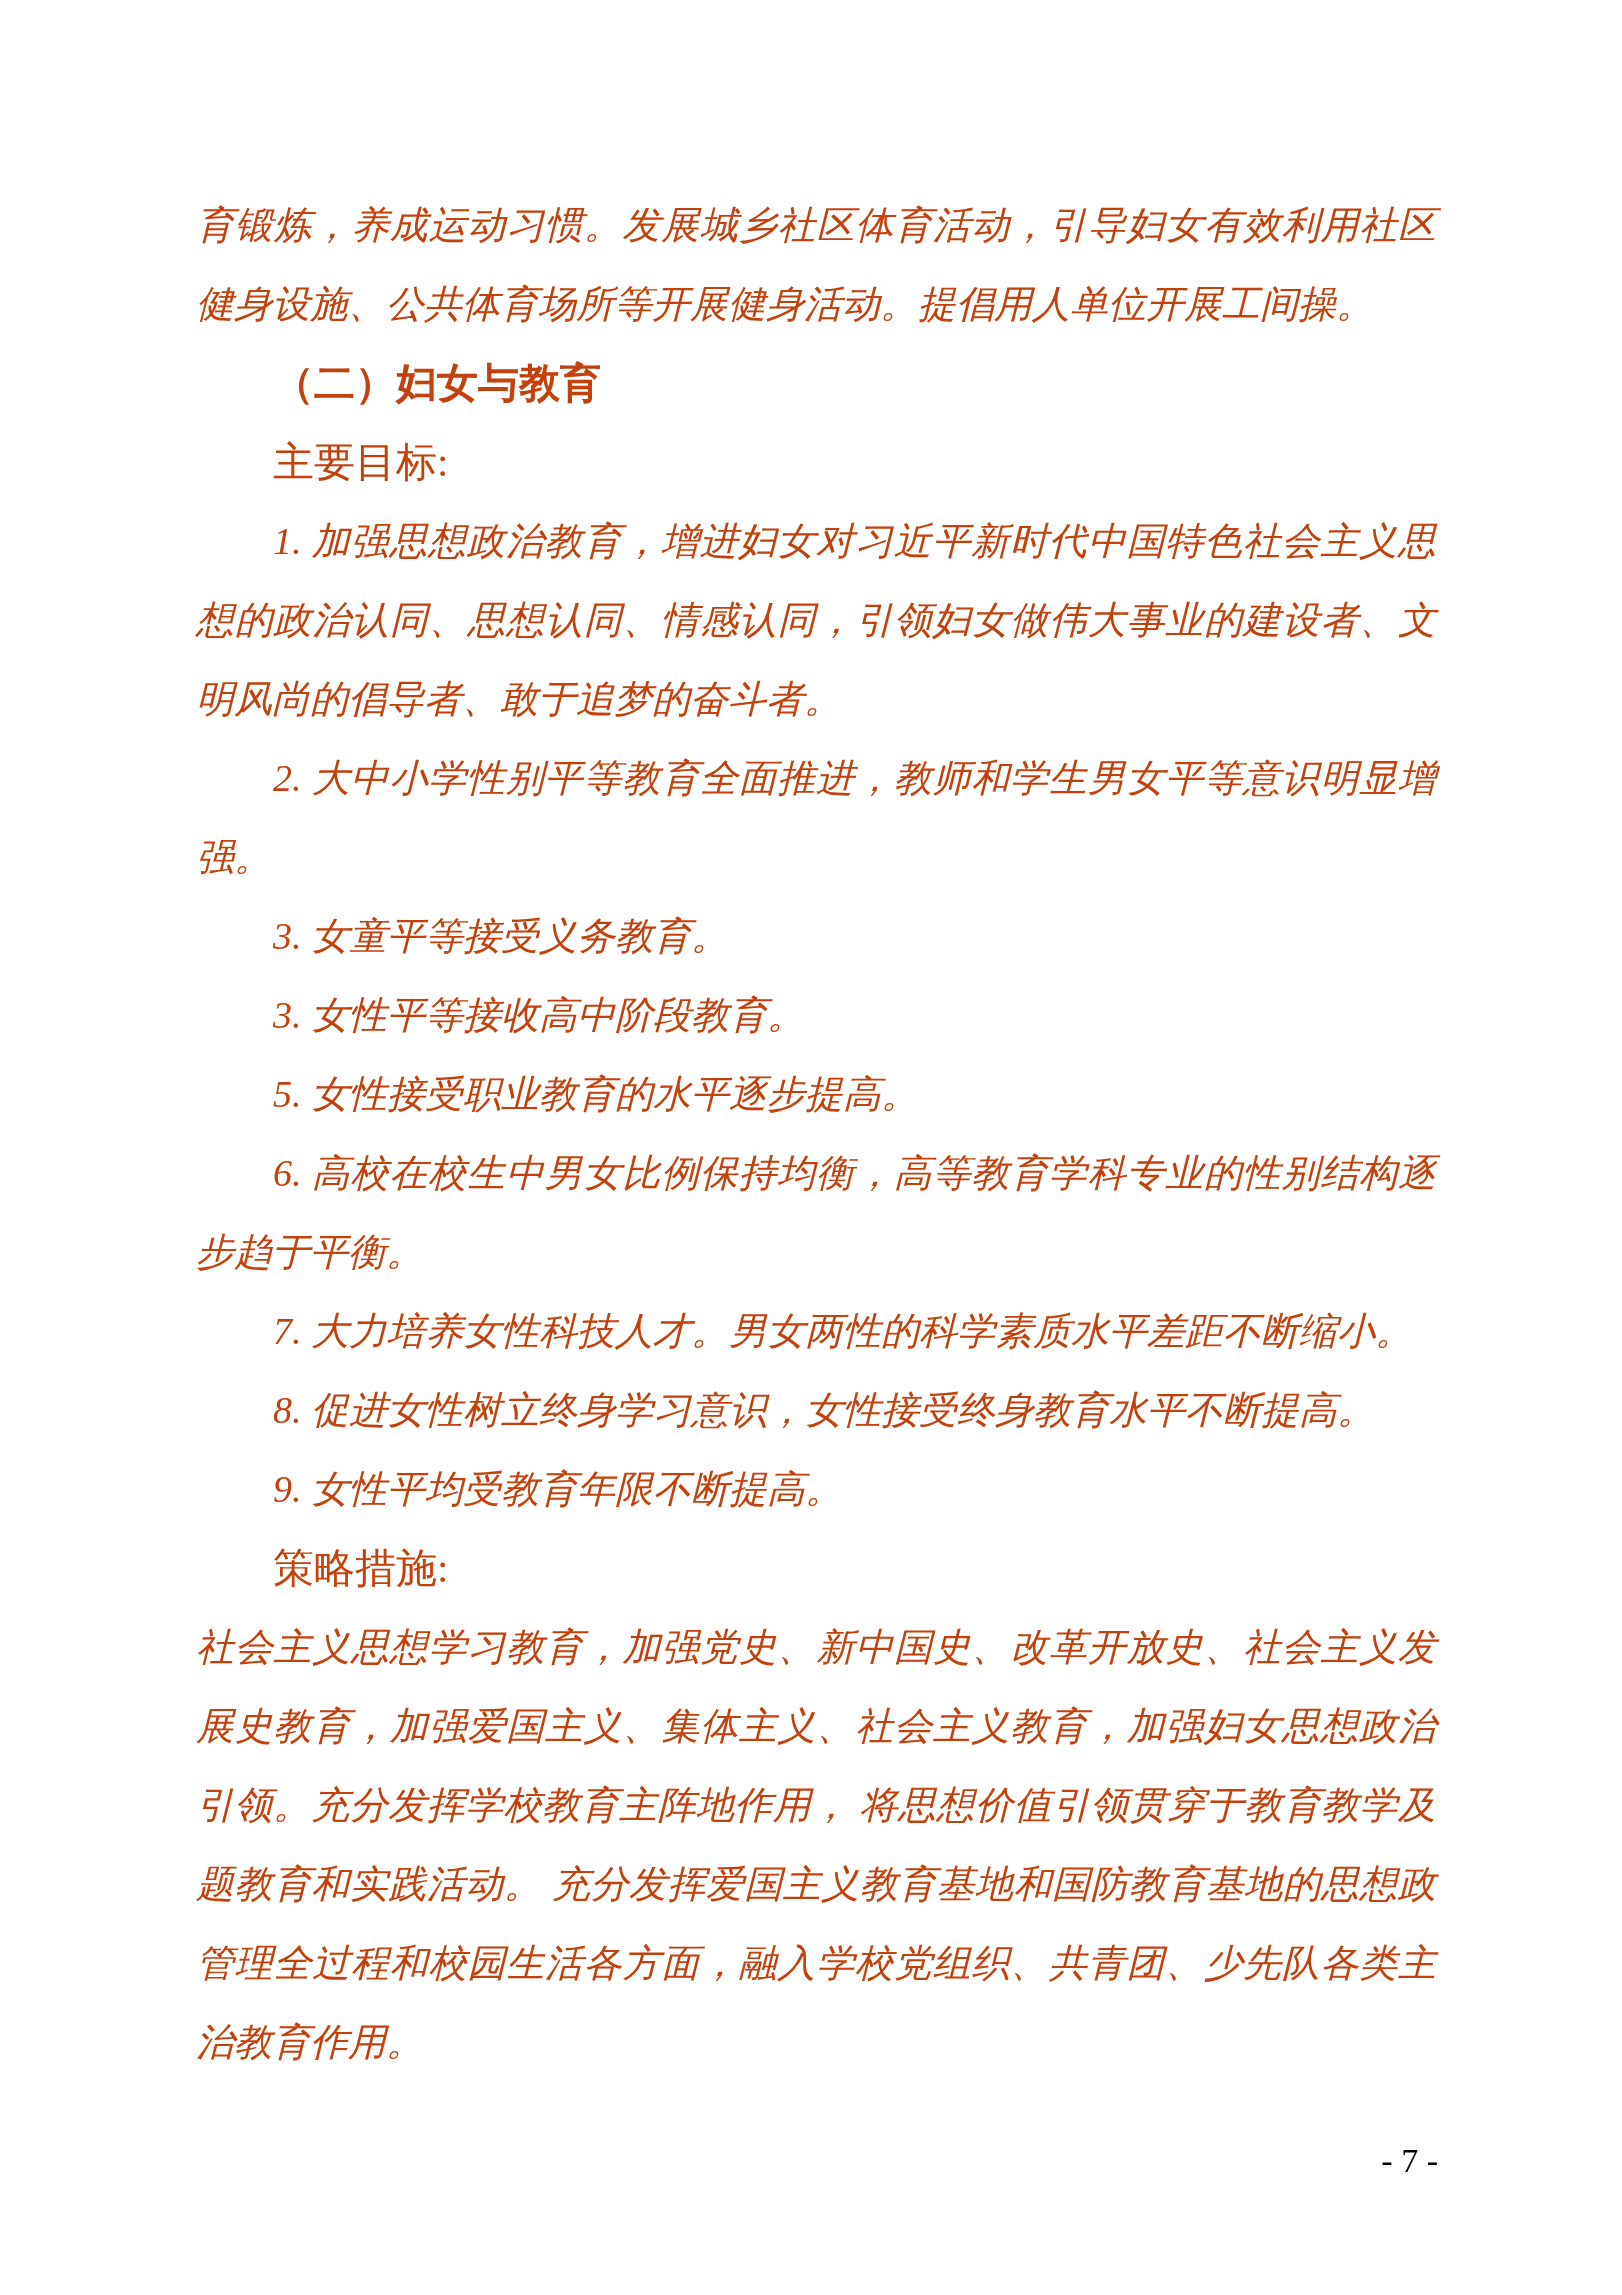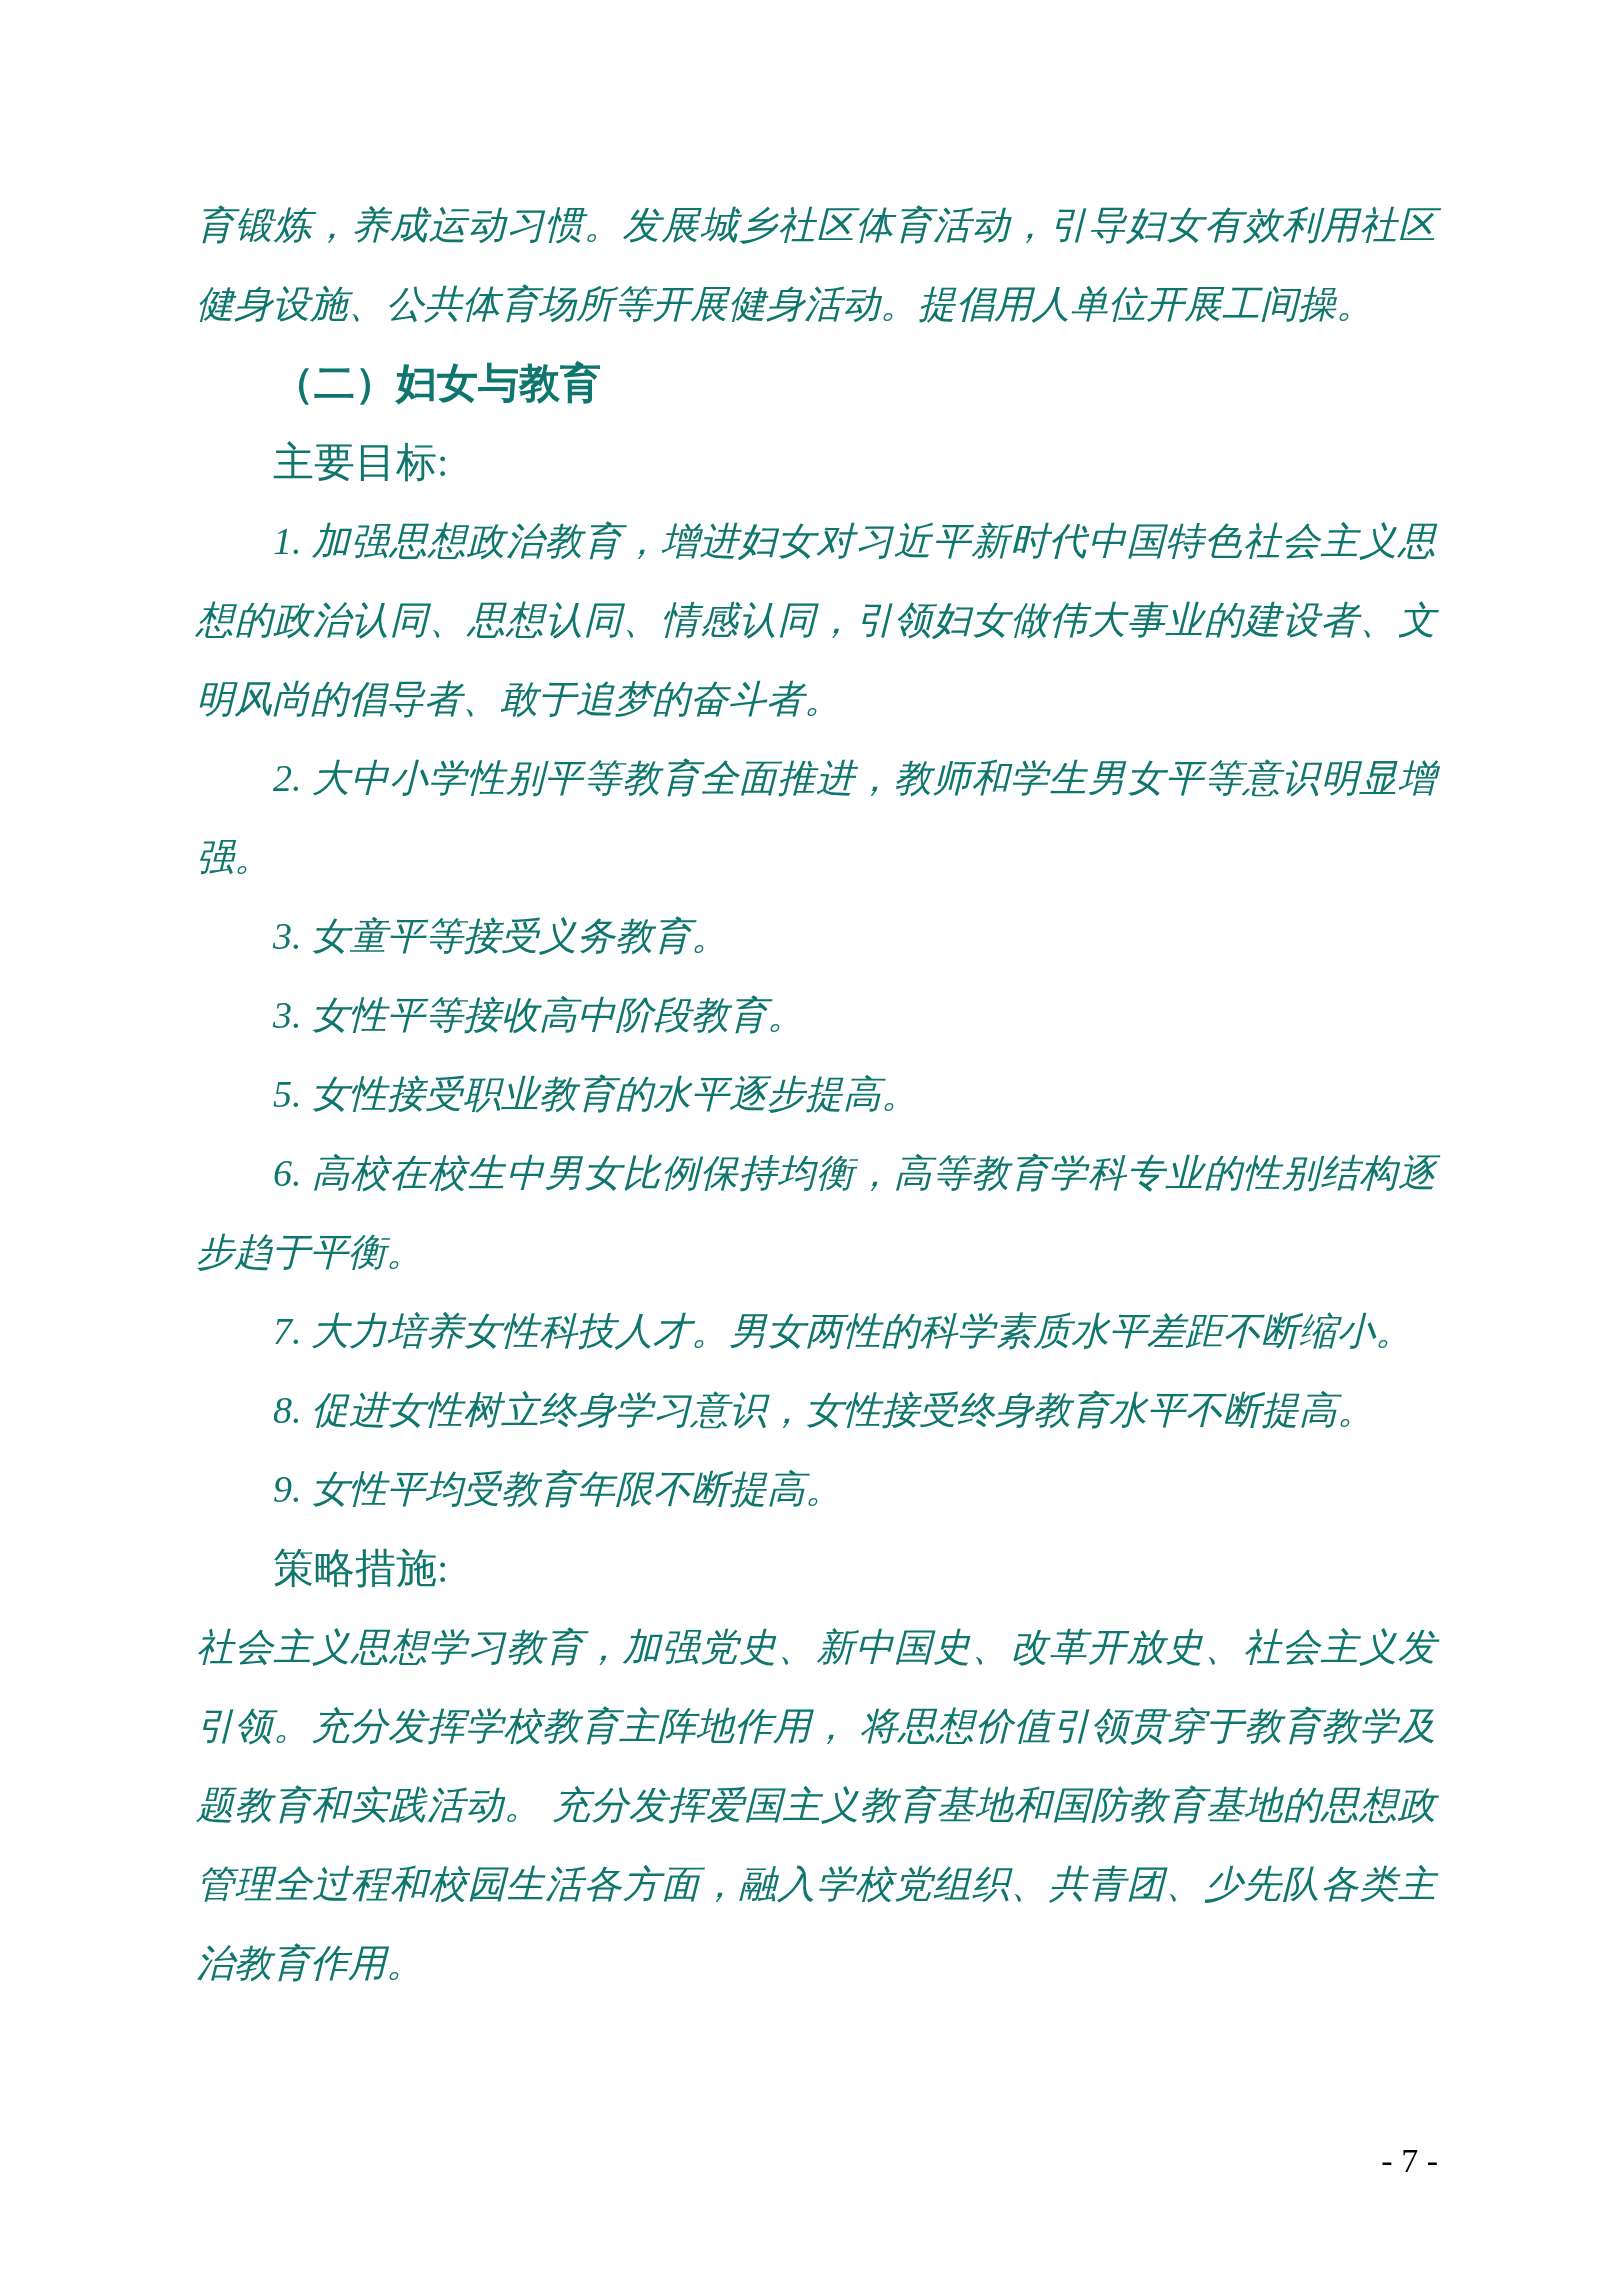--- a/index.html
+++ b/index.html
@@ -22,21 +22,21 @@
     top: 186px;
     width: 1240px;
   }
   .line {
     font-size: 38px;
     line-height: 79px;
     height: 79px;
     font-style: italic;
     font-weight: normal;
     white-space: normal;
-    color: #0f766e;
+    color: #c2410c;
   }
   .line.fill {
     text-align: justify;
     text-align-last: justify;
     text-justify: inter-character;
   }
   .line.indent2 {
     text-indent: 77px;
   }
   .line.heading-kai {
@@ -77,20 +77,21 @@
       <div class="line body indent2">3. 女童平等接受义务教育。</div>
       <div class="line body indent2">3. 女性平等接收高中阶段教育。</div>
       <div class="line body indent2">5. 女性接受职业教育的水平逐步提高。</div>
       <div class="line body fill indent2">6. 高校在校生中男女比例保持均衡，高等教育学科专业的性别结构逐</div>
       <div class="line body">步趋于平衡。</div>
       <div class="line body indent2">7. 大力培养女性科技人才。男女两性的科学素质水平差距不断缩小。</div>
       <div class="line body indent2">8. 促进女性树立终身学习意识，女性接受终身教育水平不断提高。</div>
       <div class="line body indent2">9. 女性平均受教育年限不断提高。</div>
       <div class="line heading-bold indent2">策略措施:</div>
       <div class="line body fill">社会主义思想学习教育，加强党史、新中国史、改革开放史、社会主义发</div>
+      <div class="line body fill">展史教育，加强爱国主义、集体主义、社会主义教育，加强妇女思想政治</div>
       <div class="line body fill">引领。充分发挥学校教育主阵地作用， 将思想价值引领贯穿于教育教学及</div>
       <div class="line body fill">题教育和实践活动。 充分发挥爱国主义教育基地和国防教育基地的思想政</div>
       <div class="line body fill">管理全过程和校园生活各方面，融入学校党组织、共青团、少先队各类主</div>
       <div class="line body">治教育作用。</div>
     </div>
   <div class="footer">- 7 -</div>
 </div>
 
 
 </body></html>

